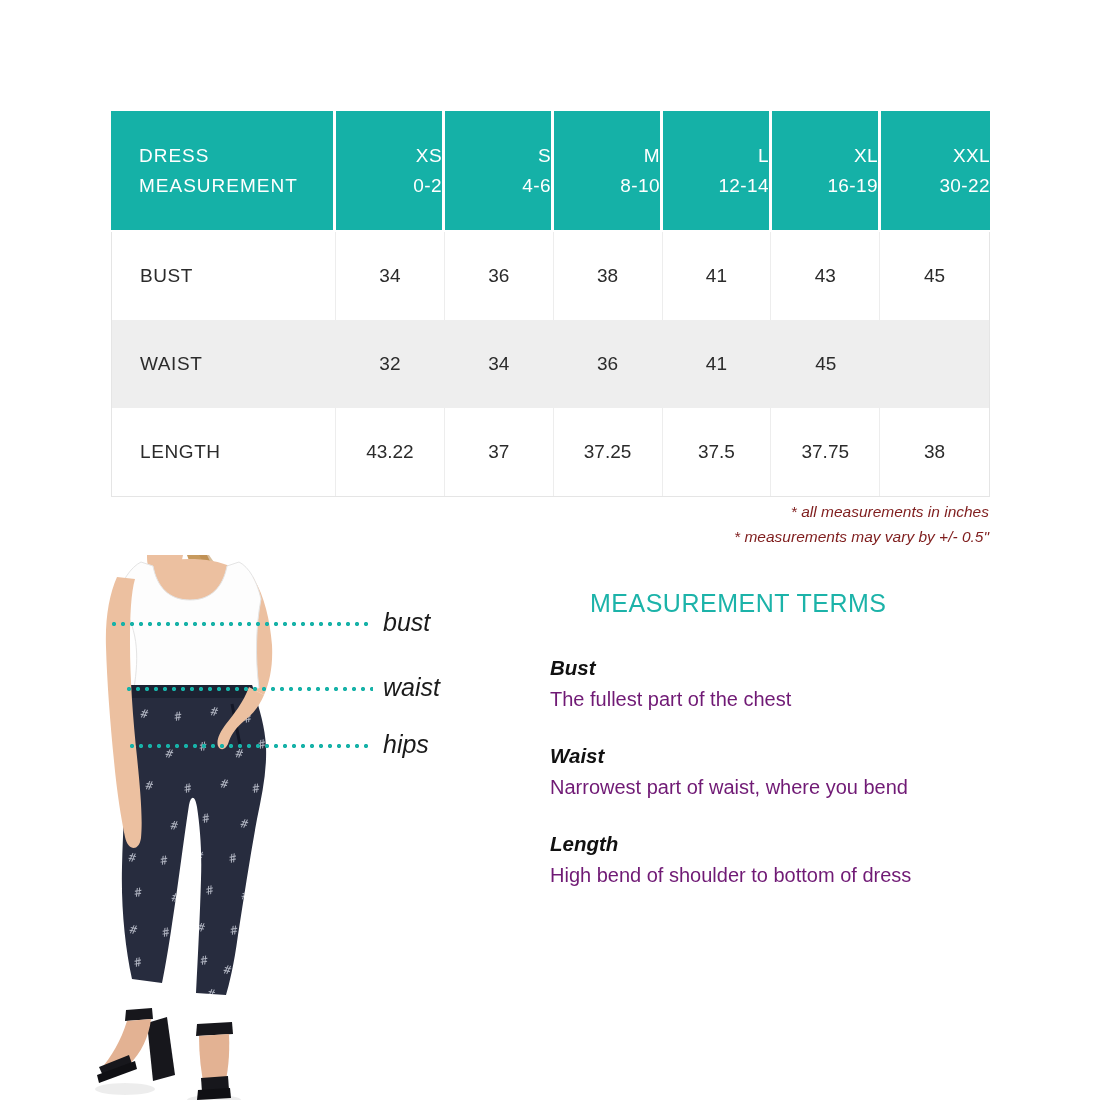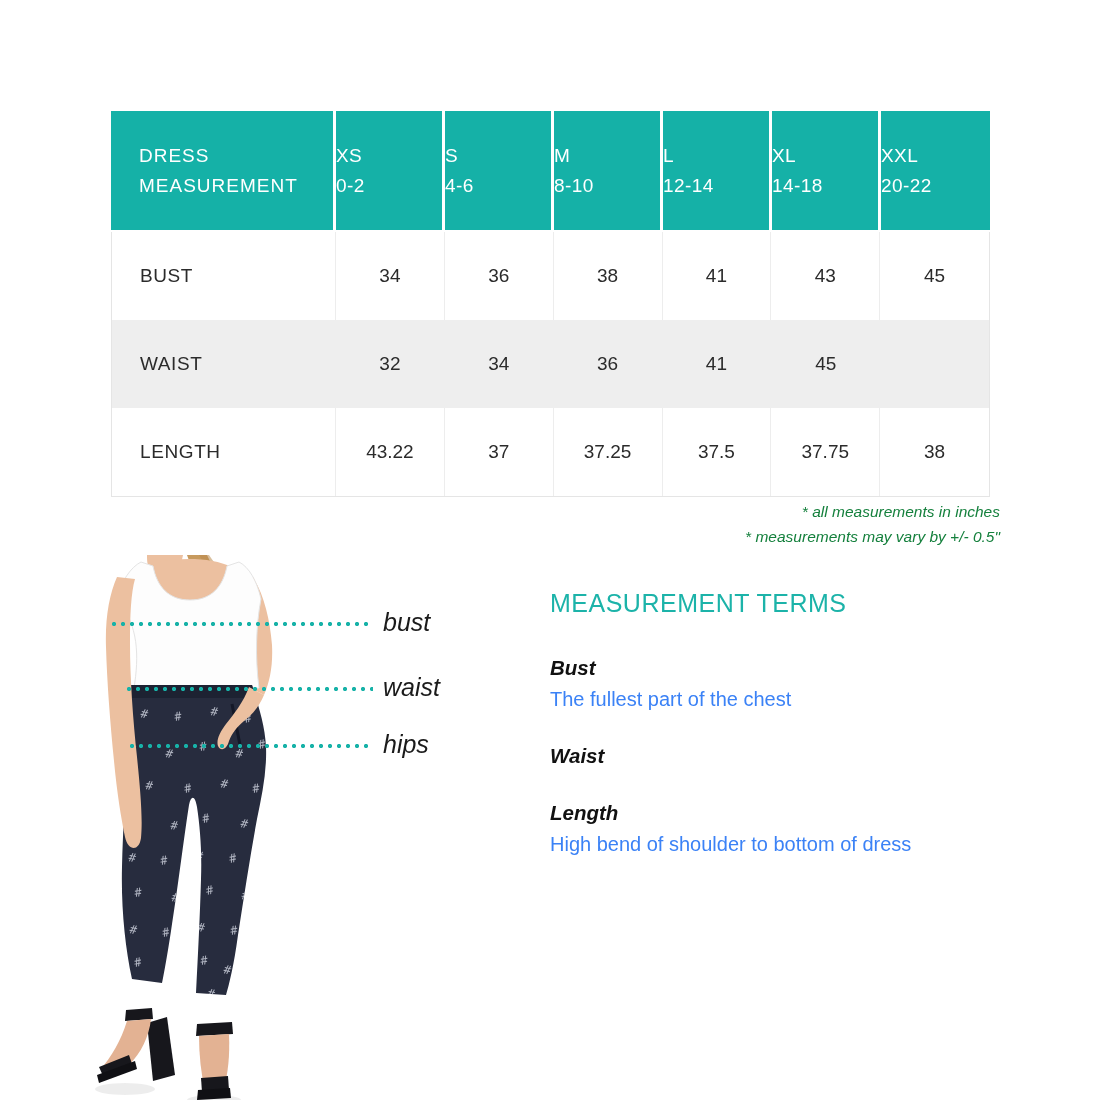--- a/index.html
+++ b/index.html
@@ -3,55 +3,55 @@
 <meta charset="utf-8">
 <style>
   html,body{margin:0;padding:0;background:#fff;}
   .page{position:relative;width:1100px;height:1100px;background:#ffffff;overflow:hidden;
         font-family:"Liberation Sans",sans-serif;color:#2b2b2b;}
 
   
   .chart{position:absolute;left:111px;top:111px;width:879px;}
   .hrow{display:grid;grid-template-columns:225px repeat(6,1fr);}
   .hcell{background:#15b1a7;color:#fff;height:121px;box-sizing:border-box;
-         display:flex;flex-direction:column;justify-content:center;align-items:flex-start;
+         display:flex;flex-direction:column;justify-content:center;align-items:flex-end;
          font-size:19px;line-height:30px;letter-spacing:.4px;
          border-right:3px solid #fff;border-bottom:2px solid #fff;}
   .hcell:last-child{border-right:none;}
   .hcell.first{align-items:flex-start;padding-left:28px;letter-spacing:1px;}
   .tbody{border:1px solid #e5e5e5;border-top:none;}
   .brow{display:grid;grid-template-columns:224px repeat(6,1fr);height:88px;background:#fff;}
   .brow.alt{background:#eeeeee;}
   .bcell{box-sizing:border-box;display:flex;align-items:center;justify-content:center;
          font-size:19px;color:#2b2b2b;border-right:1px solid #ededed;}
   .brow.alt .bcell{border-right-color:transparent;}
   .bcell:last-child{border-right:none;text-align:right;}
   .bcell.rlabel{justify-content:flex-start;padding-left:28px;letter-spacing:.6px;}
 
-  .footnotes{position:absolute;left:128px;top:499px;width:872px;text-align:right;
-             font-style:italic;font-size:15.5px;line-height:25px;color:#15803d;}
+  .footnotes{position:absolute;left:117px;top:499px;width:872px;text-align:right;
+             font-style:italic;font-size:15.5px;line-height:25px;color:#7f1d1d;}
 
   
   .figure-svg{position:absolute;left:95px;top:555px;width:240px;height:545px;}
   .mline{position:absolute;height:4px;background-repeat:repeat-x;background-size:9px 4px;
          background-image:radial-gradient(circle at 2px 2px,#17b2a8 1.9px,rgba(0,0,0,0) 2.3px);}
   .mline.bust{left:112px;top:622px;width:261px;}
   .mline.waist{left:127px;top:687px;width:246px;}
   .mline.hips{left:130px;top:744px;width:243px;}
   .mlabel{position:absolute;left:383px;font-style:italic;font-size:25px;color:#1b1b1b;}
   .mlabel.bust{top:608px;}
   .mlabel.waist{top:673px;}
   .mlabel.hips{top:730px;}
 
   
   .terms{position:absolute;left:550px;top:588px;width:470px;}
-  .terms-title{color:#1cb3a9;font-size:25px;letter-spacing:.5px;line-height:30px;margin-bottom:38px;}
+  .terms-title{color:#1cb3a9;font-size:25px;letter-spacing:.5px;line-height:30px;margin-bottom:38px;margin-left:40px;}
   .term-block{margin-bottom:33px;}
   .term-name{font-weight:bold;font-style:italic;font-size:20.5px;color:#111;margin-bottom:7px;line-height:24px;}
-  .term-def{font-size:20px;color:#3b82f6;line-height:24px;}
+  .term-def{font-size:20px;color:#701a75;line-height:24px;}
 </style>
 </head>
 <body>
 
 <div class="page">
 
   <div class="chart">
     <div class="hrow">
       <div class="hcell first">
         <div>DRESS</div>
@@ -68,25 +68,25 @@
       <div class="hcell">
         <div>M</div>
         <div>8-10</div>
       </div>
       <div class="hcell">
         <div>L</div>
         <div>12-14</div>
       </div>
       <div class="hcell">
         <div>XL</div>
-        <div>14-18</div>
+        <div>16-19</div>
       </div>
       <div class="hcell">
         <div>XXL</div>
-        <div>20-22</div>
+        <div>30-22</div>
       </div>
     </div>
 
     <div class="tbody">
       <div class="brow">
         <div class="bcell rlabel">BUST</div>
         <div class="bcell">34</div>
         <div class="bcell">36</div>
         <div class="bcell">38</div>
         <div class="bcell">41</div>
@@ -212,20 +212,21 @@
   <div class="mlabel hips">hips</div>
 
   <div class="terms">
     <div class="terms-title">MEASUREMENT TERMS</div>
     <div class="term-block">
       <div class="term-name">Bust</div>
       <div class="term-def">The fullest part of the chest</div>
     </div>
     <div class="term-block">
       <div class="term-name">Waist</div>
+      <div class="term-def">Narrowest part of waist, where you bend</div>
     </div>
     <div class="term-block">
       <div class="term-name">Length</div>
       <div class="term-def">High bend of shoulder to bottom of dress</div>
     </div>
   </div>
 
 </div>
 
 </body></html>

